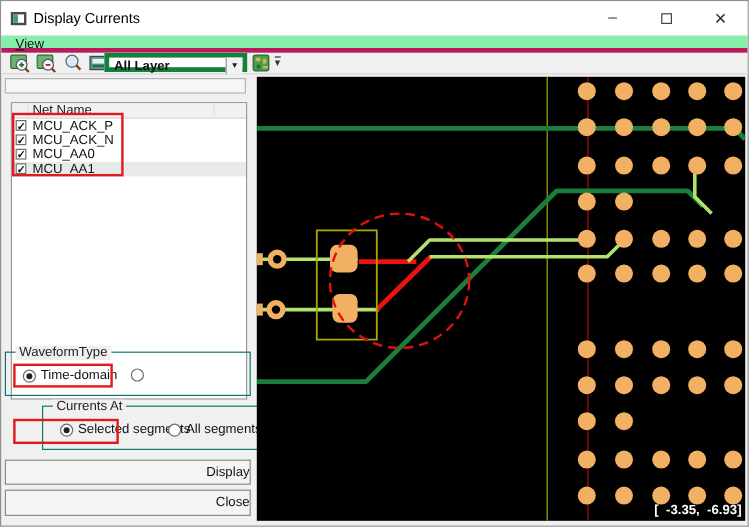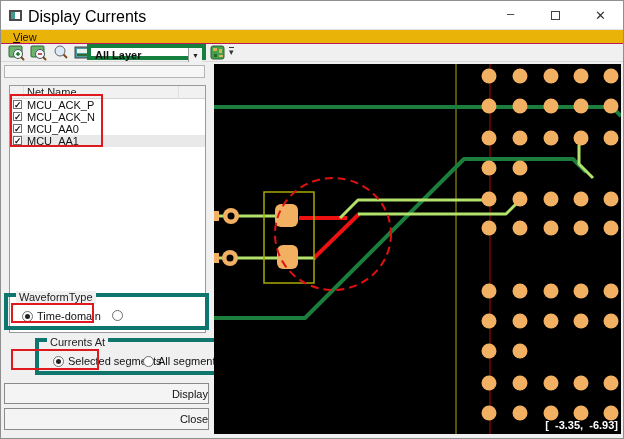--- a/index.html
+++ b/index.html
@@ -6,27 +6,27 @@
   *{box-sizing:border-box;}
   #win{
     position:relative;width:624px;height:439px;background:#f0f0f0;
     border:1px solid #8f8f8f;font-family:"Liberation Sans",sans-serif;font-size:11px;color:#111;
     overflow:hidden;
   }
   
   .titlebar{position:absolute;left:0;top:0;width:622px;height:29px;background:#ffffff;border-bottom:1px solid #e3e3e3;}
   .title-icon{position:absolute;left:8px;top:9px;width:13px;height:11px;border:2px solid #4a4a4a;background:#fff;}
   .title-icon i{position:absolute;left:0;top:0;width:4px;height:7px;background:#3f9c8c;display:block;}
-  .title-text{position:absolute;left:27px;top:7px;font-size:16px;color:#000;}
+  .title-text{position:absolute;left:27px;top:7px;font-size:12px;color:#000;}
   .win-controls{position:absolute;right:0;top:0;height:28px;display:flex;}
   .win-btn{width:45px;height:28px;display:flex;align-items:center;justify-content:center;color:#333;font-size:13px;}
   .max-glyph{width:9px;height:9px;border:1px solid #444;display:inline-block;}
   .min-glyph{display:inline-block;transform:translateY(-2px);}
   
-  .menubar{position:absolute;left:0;top:29px;width:622px;height:14px;background:#eab308;border-bottom:1px solid #be185d;}
+  .menubar{position:absolute;left:0;top:29px;width:622px;height:14px;background:#86efac;border-bottom:4px solid #be185d;}
   .menu-item{position:absolute;left:12px;top:1px;}
   .menu-item b{font-weight:normal;text-decoration:underline;}
   .toolbar{position:absolute;left:0;top:43px;width:622px;height:18px;background:#f0f0f0;border-bottom:1px solid #d8d8d8;}
   .tbtn{position:absolute;top:0;width:18px;height:17px;display:flex;align-items:center;justify-content:center;}
   .combo{position:absolute;left:86px;top:0px;width:119px;height:16px;background:#fff;border:4px solid #15803d;}
   .combo-val{position:absolute;left:4px;top:1px;font-weight:bold;}
   .combo-arrow{position:absolute;right:0;top:0;width:14px;height:14px;border-left:1px solid #9a9a9a;background:#f2f2f2;
     display:flex;align-items:center;justify-content:center;font-size:7px;color:#222;}
   .overflow-arrow{position:absolute;left:228px;top:3px;font-size:9px;color:#333;border-top:1px solid #333;line-height:9px;}
   
@@ -35,21 +35,21 @@
   .nl-header{position:relative;height:13px;background:#f1f1f1;border-bottom:1px solid #d4d4d4;}
   .nl-header .nl-title{position:absolute;left:17px;top:0px;color:#222;}
   .nl-sep1{position:absolute;left:13px;top:0;width:1px;height:13px;background:#e0e0e0;}
   .nl-sep2{position:absolute;left:168px;top:0;width:1px;height:13px;background:#e0e0e0;}
   .nl-row{position:relative;height:12px;background:#fff;}
   .nl-row.shaded{background:#e9e9e9;}
   .checkbox{position:absolute;left:3px;top:1px;width:9px;height:9px;background:#fff;border:1px solid #6e6e6e;
     font-size:9px;line-height:8px;text-align:center;color:#111;font-weight:bold;}
   .nl-name{position:absolute;left:17px;top:0px;}
   
-  .groupbox{position:absolute;left:3px;width:205px;height:37px;border:4px solid #0f766e;}
+  .groupbox{position:absolute;left:3px;width:205px;height:37px;border:1px solid #0f766e;}
   .gb-label{position:absolute;left:8px;top:-6px;background:#f0f0f0;padding:0 3px;color:#222;}
   .radio-item{position:absolute;top:13px;display:flex;align-items:center;}
   .radio{width:11px;height:11px;border:1px solid #6e6e6e;border-radius:50%;background:#fff;position:relative;flex:none;}
   .radio.sel::after{content:"";position:absolute;left:2px;top:2px;width:5px;height:5px;border-radius:50%;background:#222;}
   .radio-label{margin-left:4px;white-space:nowrap;}
   
   .action-btn{position:absolute;left:3px;width:205px;background:#f4f4f4;border:1px solid #8a8a8a;
     display:flex;align-items:center;justify-content:flex-end;color:#111;}
   
   .canvas{position:absolute;left:213px;top:63px;width:407px;height:370px;background:#000;}

